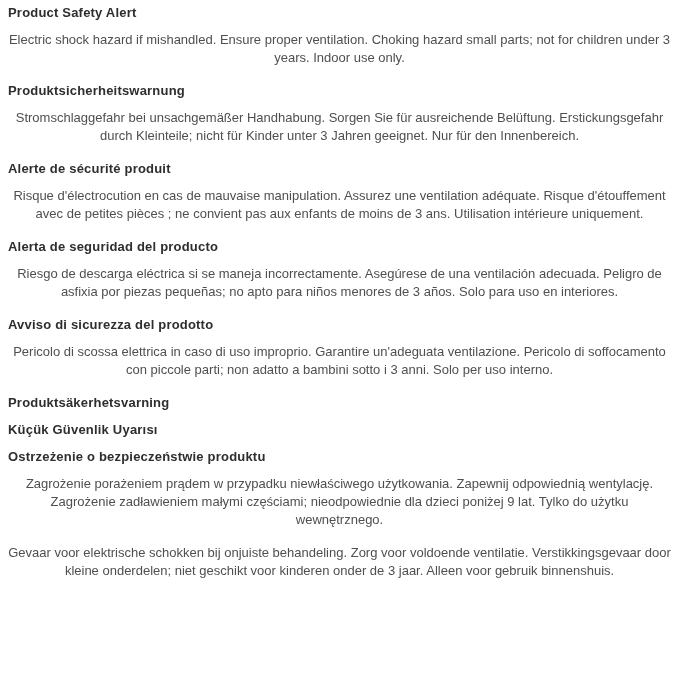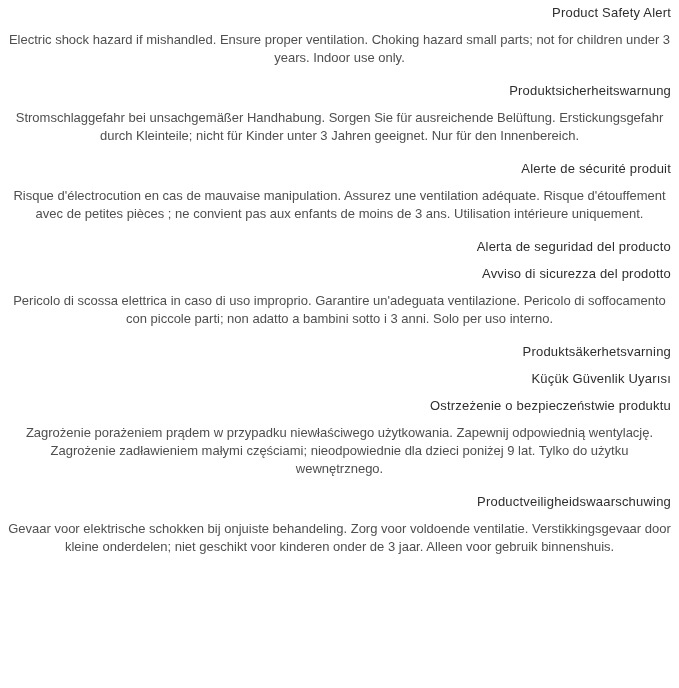--- a/index.html
+++ b/index.html
@@ -17,25 +17,25 @@
     box-sizing: border-box;
     width: 679px;
     padding: 4px 8px 0 8px;
   }
   .alert-section {
     margin: 0;
   }
   .alert-heading {
     margin: 0 0 9px 0;
     font-size: 13px;
-    font-weight: 400;
+    font-weight: 700;
     line-height: 18px;
     letter-spacing: 0.2px;
     color: #2e2e2e;
-    text-align: right;
+    text-align: left;
   }
   .alert-body {
     margin: 0 0 15px 0;
     font-size: 13px;
     font-weight: 400;
     line-height: 18px;
     color: #4f4f4f;
     text-align: center;
   }
 </style>
@@ -54,20 +54,21 @@
     <p class="alert-body">Stromschlaggefahr bei unsachgemäßer Handhabung. Sorgen Sie für ausreichende Belüftung. Erstickungsgefahr durch Kleinteile; nicht für Kinder unter 3 Jahren geeignet. Nur für den Innenbereich.</p>
   </section>
 
   <section class="alert-section">
     <h2 class="alert-heading">Alerte de sécurité produit</h2>
     <p class="alert-body">Risque d'électrocution en cas de mauvaise manipulation. Assurez une ventilation adéquate. Risque d'étouffement avec de petites pièces ; ne convient pas aux enfants de moins de 3 ans. Utilisation intérieure uniquement.</p>
   </section>
 
   <section class="alert-section">
     <h2 class="alert-heading">Alerta de seguridad del producto</h2>
+    <p class="alert-body">Riesgo de descarga eléctrica si se maneja incorrectamente. Asegúrese de una ventilación adecuada. Peligro de asfixia por piezas pequeñas; no apto para niños menores de 3 años. Solo para uso en interiores.</p>
   </section>
 
   <section class="alert-section">
     <h2 class="alert-heading">Avviso di sicurezza del prodotto</h2>
     <p class="alert-body">Pericolo di scossa elettrica in caso di uso improprio. Garantire un'adeguata ventilazione. Pericolo di soffocamento con piccole parti; non adatto a bambini sotto i 3 anni. Solo per uso interno.</p>
   </section>
 
   <section class="alert-section">
     <h2 class="alert-heading">Produktsäkerhetsvarning</h2>
   </section>
@@ -75,17 +76,16 @@
   <section class="alert-section">
     <h2 class="alert-heading">Küçük Güvenlik Uyarısı</h2>
   </section>
 
   <section class="alert-section">
     <h2 class="alert-heading">Ostrzeżenie o bezpieczeństwie produktu</h2>
     <p class="alert-body">Zagrożenie porażeniem prądem w przypadku niewłaściwego użytkowania. Zapewnij odpowiednią wentylację. Zagrożenie zadławieniem małymi częściami; nieodpowiednie dla dzieci poniżej 9 lat. Tylko do użytku wewnętrznego.</p>
   </section>
 
   <section class="alert-section">
-    <h2 class="alert-heading">Productveiligheidswaarschuwing</h2>
     <p class="alert-body">Gevaar voor elektrische schokken bij onjuiste behandeling. Zorg voor voldoende ventilatie. Verstikkingsgevaar door kleine onderdelen; niet geschikt voor kinderen onder de 3 jaar. Alleen voor gebruik binnenshuis.</p>
   </section>
 
 </div>
 
 </body></html>

